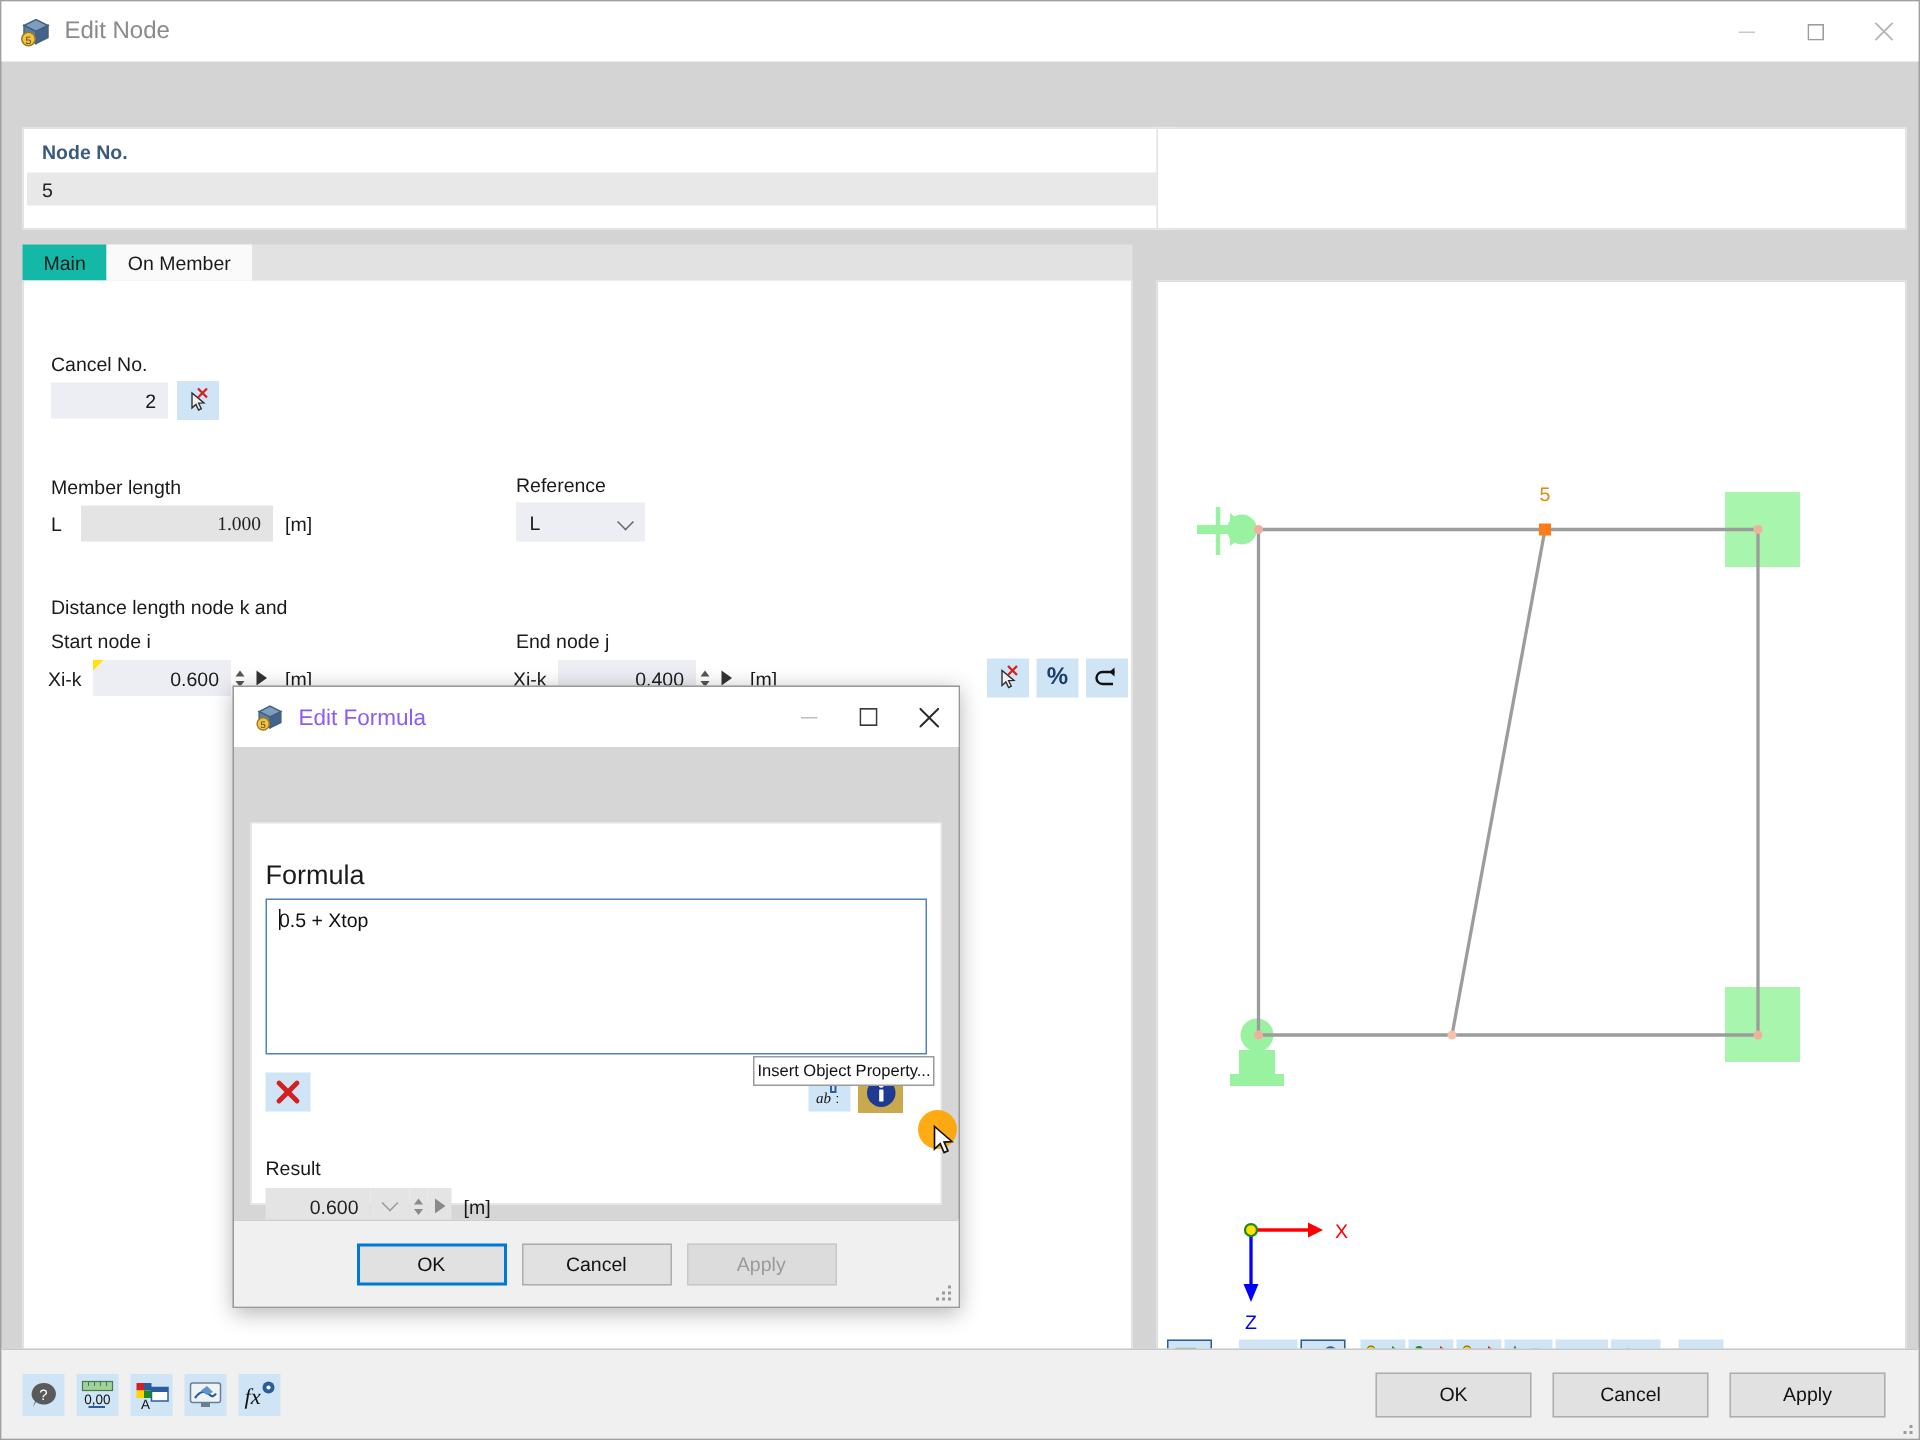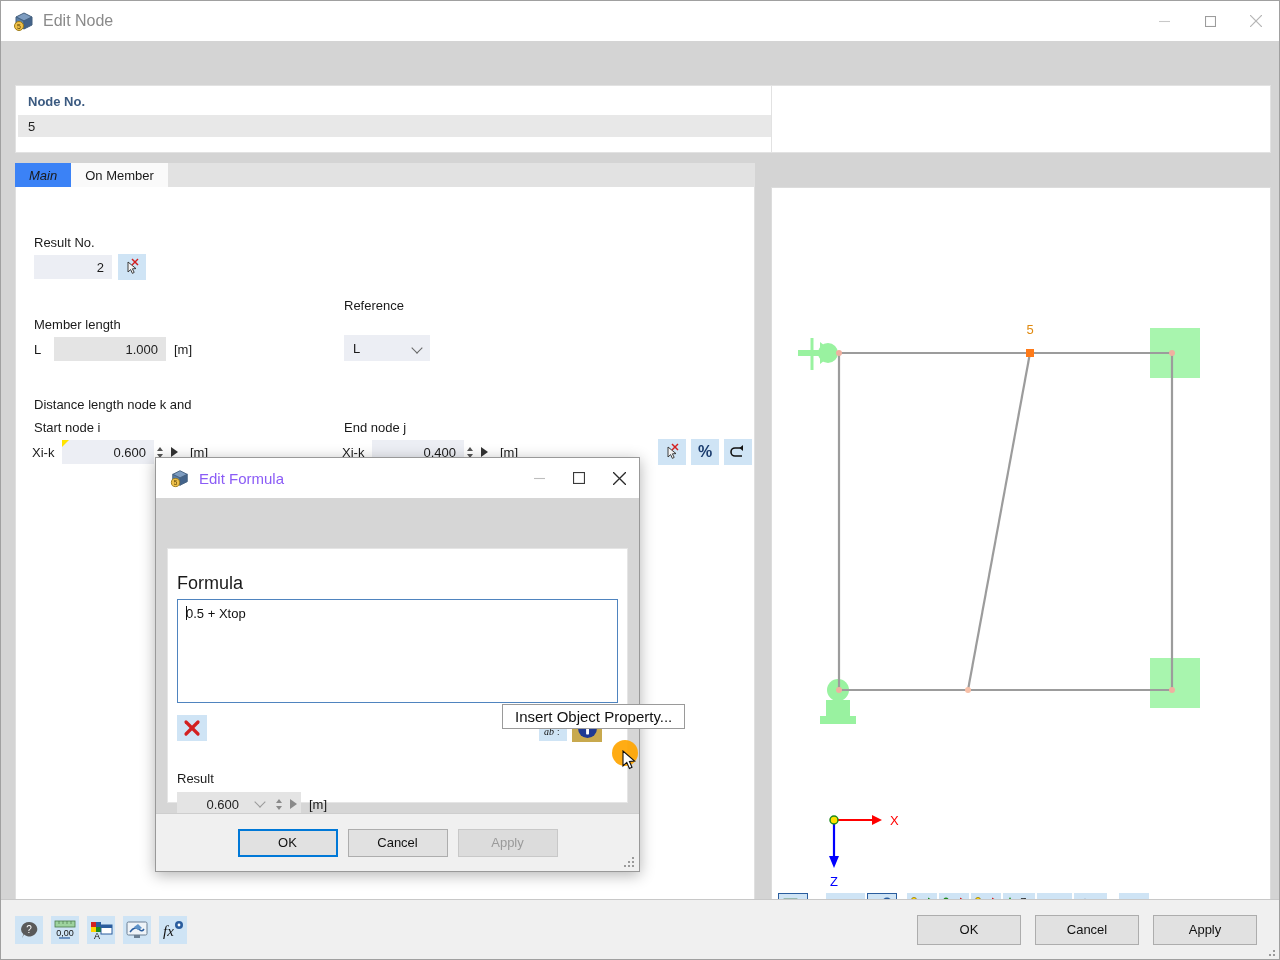--- a/index.html
+++ b/index.html
@@ -65,21 +65,21 @@
 
   
   .tabstrip {
     position:absolute; left:14px; top:122px; width:740px; height:24px;
     background:#e2e2e2; display:flex; align-items:flex-end;
   }
   .tab {
     height:24px; padding:0 14px; display:flex; align-items:center;
     font-size:13px; color:#1a1a1a; background:#e9e9e9; cursor:default;
   }
-  .tab.first { background:#3b82f6;font-style:italic; }
+  .tab.first { background:#14b8a6; }
   .tab.active { background:#fafafa; }
 
   
   .params-panel {
     position:absolute; left:14px; top:146px; width:740px; height:742px;
     background:#fff; border:1px solid #e0e0e0; border-top:none;
   }
   .params-title {
     color:#3b5a80; font-weight:bold; font-size:13px;
     padding:13px 0 0 18px;
@@ -226,21 +226,21 @@
     margin:0 9px; height:104px; background:#fff;
     border:1px solid #4f84bf; position:relative;
     padding:6px 8px; font-size:13px; color:#111;
   }
   .caret {
     display:inline-block; width:1px; height:14px; background:#111;
     vertical-align:-2px; margin-right:-1px;
   }
   .tooltip {
     position:absolute; background:#fff; border:1px solid #9a9a9a;
-    font-size:15px; color:#111; padding:3px 12px;
+    font-size:11px; color:#111; padding:3px 2px;
     white-space:nowrap; z-index:60;
   }
 
   .fd-footer {
     position:absolute; left:0; right:0; bottom:0; height:58px;
     background:#f0f0f0; border-top:1px solid #cecece;
     display:flex; align-items:center; justify-content:center; gap:10px;
   }
   .fd-footer .btn { width:100px; height:28px; }
   .grip {
@@ -307,47 +307,47 @@
         <span>Main</span>
       </div>
       <div class="tab active">
         <span>On Member</span>
       </div>
     </div>
 
     <div class="params-panel">
 
       <div class="row" style="left:18px; top:48px;">
-        <div class="fld-label">Result No.</div>
+        <div class="fld-label">Cancel No.</div>
       </div>
       <div class="row" style="left:18px; top:67px; display:flex; align-items:center; gap:6px;">
         <div class="numfield" style="width:78px;">
           <span>2</span>
         </div>
         <div class="iconbtn">
           <svg width="18" height="18" viewBox="0 0 18 18">
             <path d="M5 4 L5 14 L7.6 11.6 L9.4 15.4 L11.2 14.4 L9.4 10.8 L13 10.6 Z" fill="#f2f2f2" stroke="#2b2b2b" stroke-width="0.9"></path>
             <line x1="9" y1="1" x2="15" y2="7" stroke="#d32020" stroke-width="1.5"></line>
             <line x1="15" y1="1" x2="9" y2="7" stroke="#d32020" stroke-width="1.5"></line>
           </svg>
         </div>
       </div>
 
       <div class="row" style="left:18px; top:130px;">
         <div class="fld-label">Member length</div>
       </div>
       <div class="row" style="left:18px; top:150px; display:flex; align-items:center;">
         <span class="fld-label" style="width:20px;">L</span>
-        <div class="numfield readonly" style="width:112px;">
+        <div class="numfield readonly" style="width:128px;font-family:Liberation Serif, serif;">
           <span>1.000</span>
         </div>
         <span class="unit">[m]</span>
       </div>
 
-      <div class="row" style="left:328px; top:111px;">
+      <div class="row" style="left:328px; top:129px;">
         <div class="fld-label">Reference</div>
       </div>
       <div class="row" style="left:328px; top:148px;">
         <div class="combo">
           <span>L</span>
           <span class="chev"></span>
         </div>
       </div>
 
       <div class="row" style="left:18px; top:210px;">

